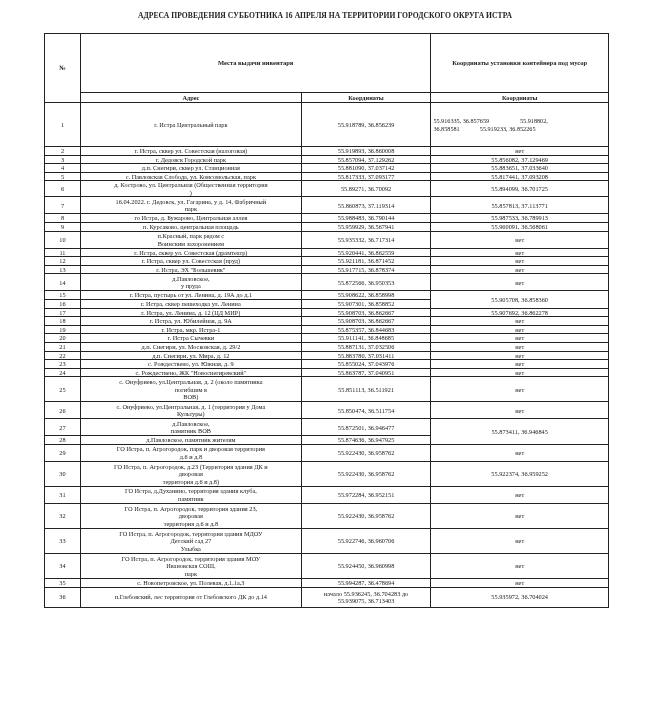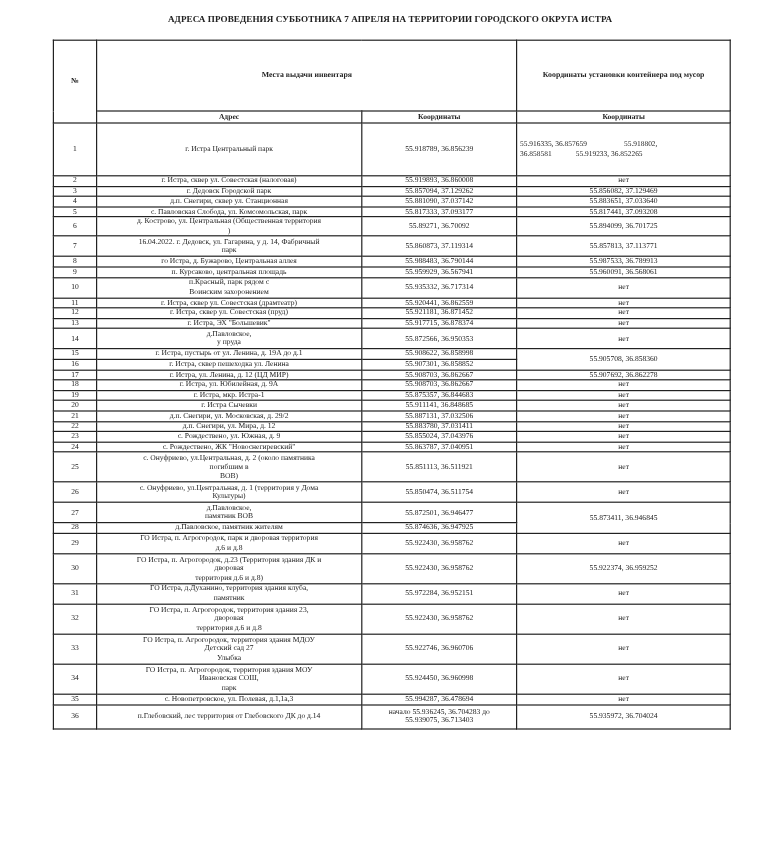--- a/index.html
+++ b/index.html
@@ -13,21 +13,21 @@
   col.c-coord { width: 108px; }
   col.c-cont { width: 148px; }
   tr.h1 th { height: 58px; }
   tr.h2 th { height: 9px; font-size: 6.3px; }
   .wrap { white-space: pre-line; }
   .multi-cont { display: block; text-align: left; white-space: pre; font-size: 6.2px; line-height: 1.25; }
 </style>
 </head>
 <body>
 
-<div class="title">АДРЕСА ПРОВЕДЕНИЯ СУББОТНИКА 7 АПРЕЛЯ НА ТЕРРИТОРИИ ГОРОДСКОГО ОКРУГА ИСТРА</div>
+<div class="title">АДРЕСА ПРОВЕДЕНИЯ СУББОТНИКА 16 АПРЕЛЯ НА ТЕРРИТОРИИ ГОРОДСКОГО ОКРУГА ИСТРА</div>
 
 <table>
   <colgroup>
     <col class="c-num">
       <col class="c-addr">
       <col class="c-coord">
       <col class="c-cont">
   </colgroup>
   <thead>
     <tr class="h1">

